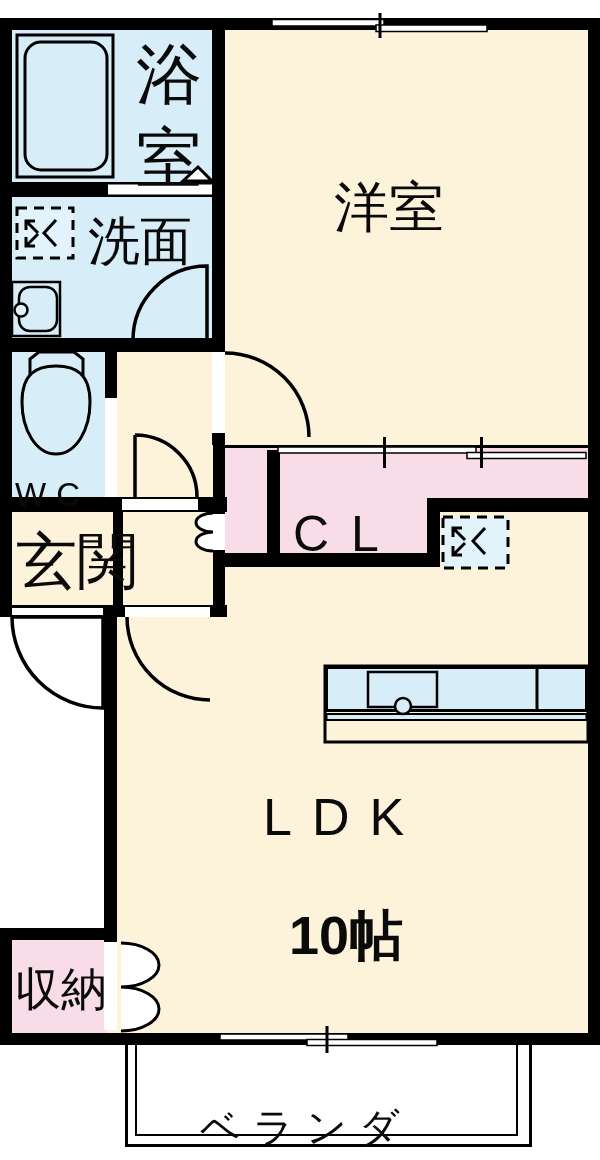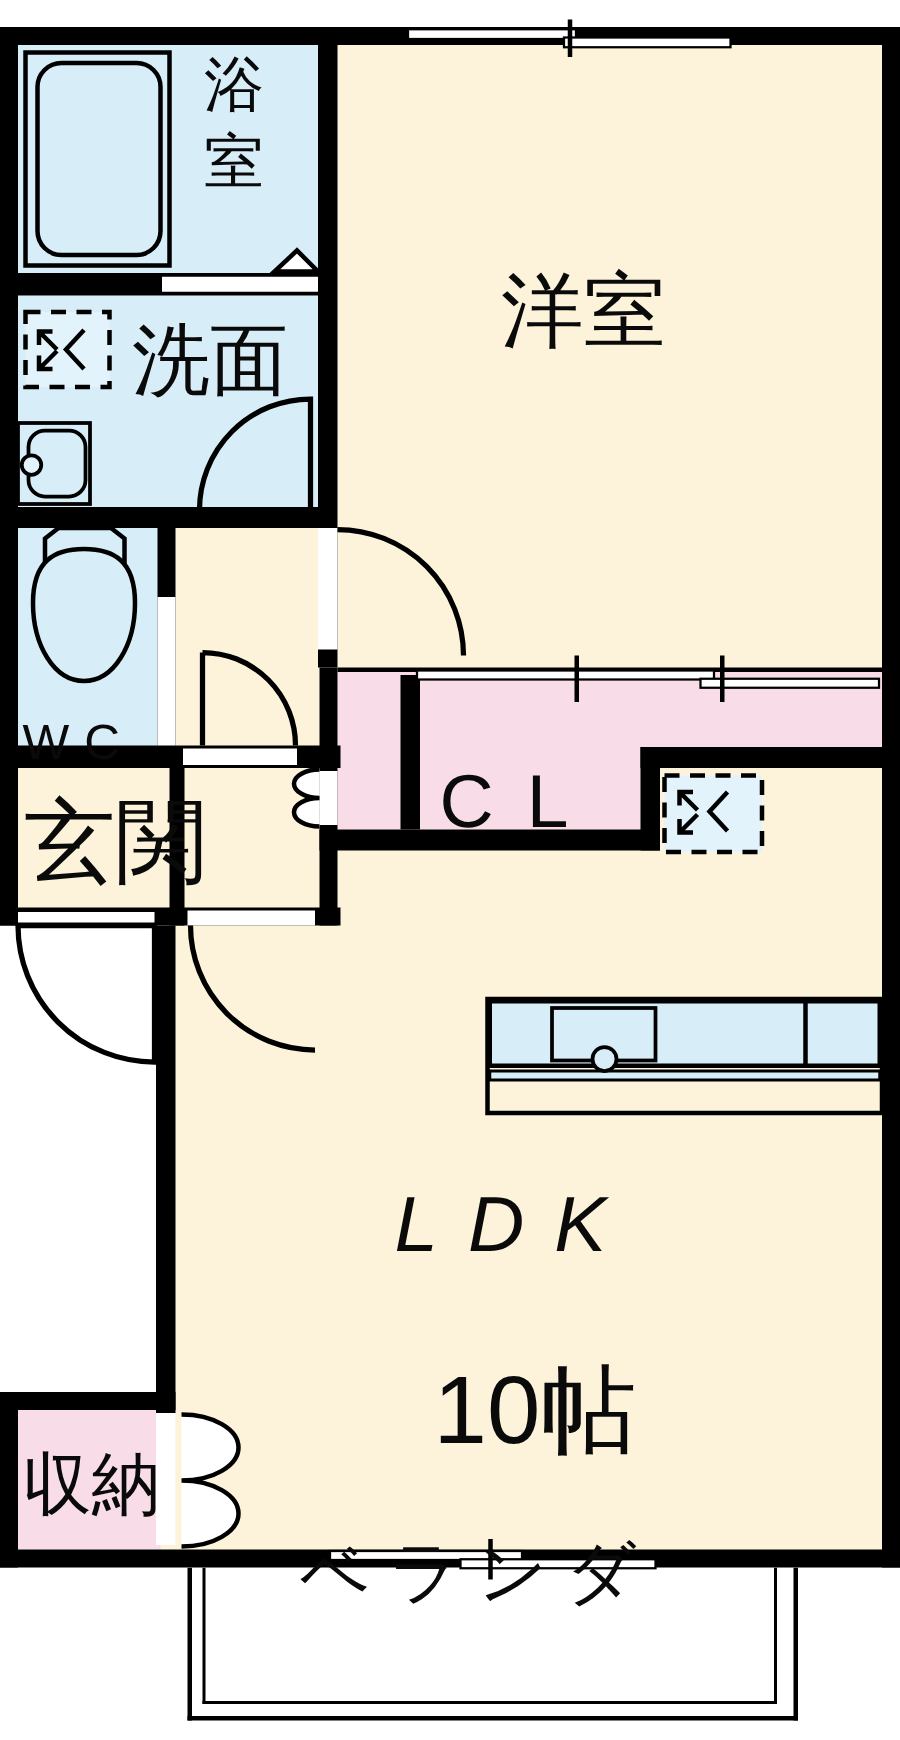--- a/index.html
+++ b/index.html
@@ -140,24 +140,24 @@
       <rect x="480" y="437" width="3" height="31" fill="#000"></rect>
     </g>
 
     <g>
       <rect x="220" y="1034" width="128" height="6" fill="#fff" stroke="#000" stroke-width="1.5"></rect>
       <rect x="307" y="1039.5" width="130" height="6" fill="#fff" stroke="#000" stroke-width="1.5"></rect>
       <rect x="325.5" y="1026" width="3" height="27" fill="#000"></rect>
     </g>
   </svg>
 
-  <div class="label" style="left:136px;top:32px;width:62px;font-size:40px;line-height:1.28;word-break:break-all;white-space:normal;">浴室</div>
+  <div class="label" style="left:136px;top:32px;width:62px;font-size:66px;line-height:1.28;word-break:break-all;white-space:normal;">浴室</div>
   <div class="label" style="left:88px;top:212px;font-size:52px;">洗面</div>
   <div class="label" style="left:15px;top:476px;font-size:33px;letter-spacing:10px;">WC</div>
   <div class="label" style="left:16px;top:526px;font-size:61px;">玄関</div>
   <div class="label" style="left:334px;top:176px;font-size:55px;">洋室</div>
   <div class="label" style="left:293px;top:478px;font-size:50px;letter-spacing:22px;margin-top:28px;">CL</div>
-  <div class="label" style="left:263px;top:788px;font-size:52px;letter-spacing:20px;font-style:italic;">LDK</div>
-  <div class="label" style="left:289px;top:904px;font-size:64px;">10帖</div>
+  <div class="label" style="left:263px;top:788px;font-size:52px;letter-spacing:20px;">LDK</div>
+  <div class="label" style="left:289px;top:904px;font-size:54px;font-weight:bold;">10帖</div>
   <div class="label" style="left:15px;top:963px;font-size:46px;">収納</div>
-  <div class="label" style="left:200px;top:1022px;font-size:46px;letter-spacing:12px;">ベランダ</div>
+  <div class="label" style="left:200px;top:1104px;font-size:40px;letter-spacing:12px;">ベランダ</div>
 
 </div>
 
 </body></html>

